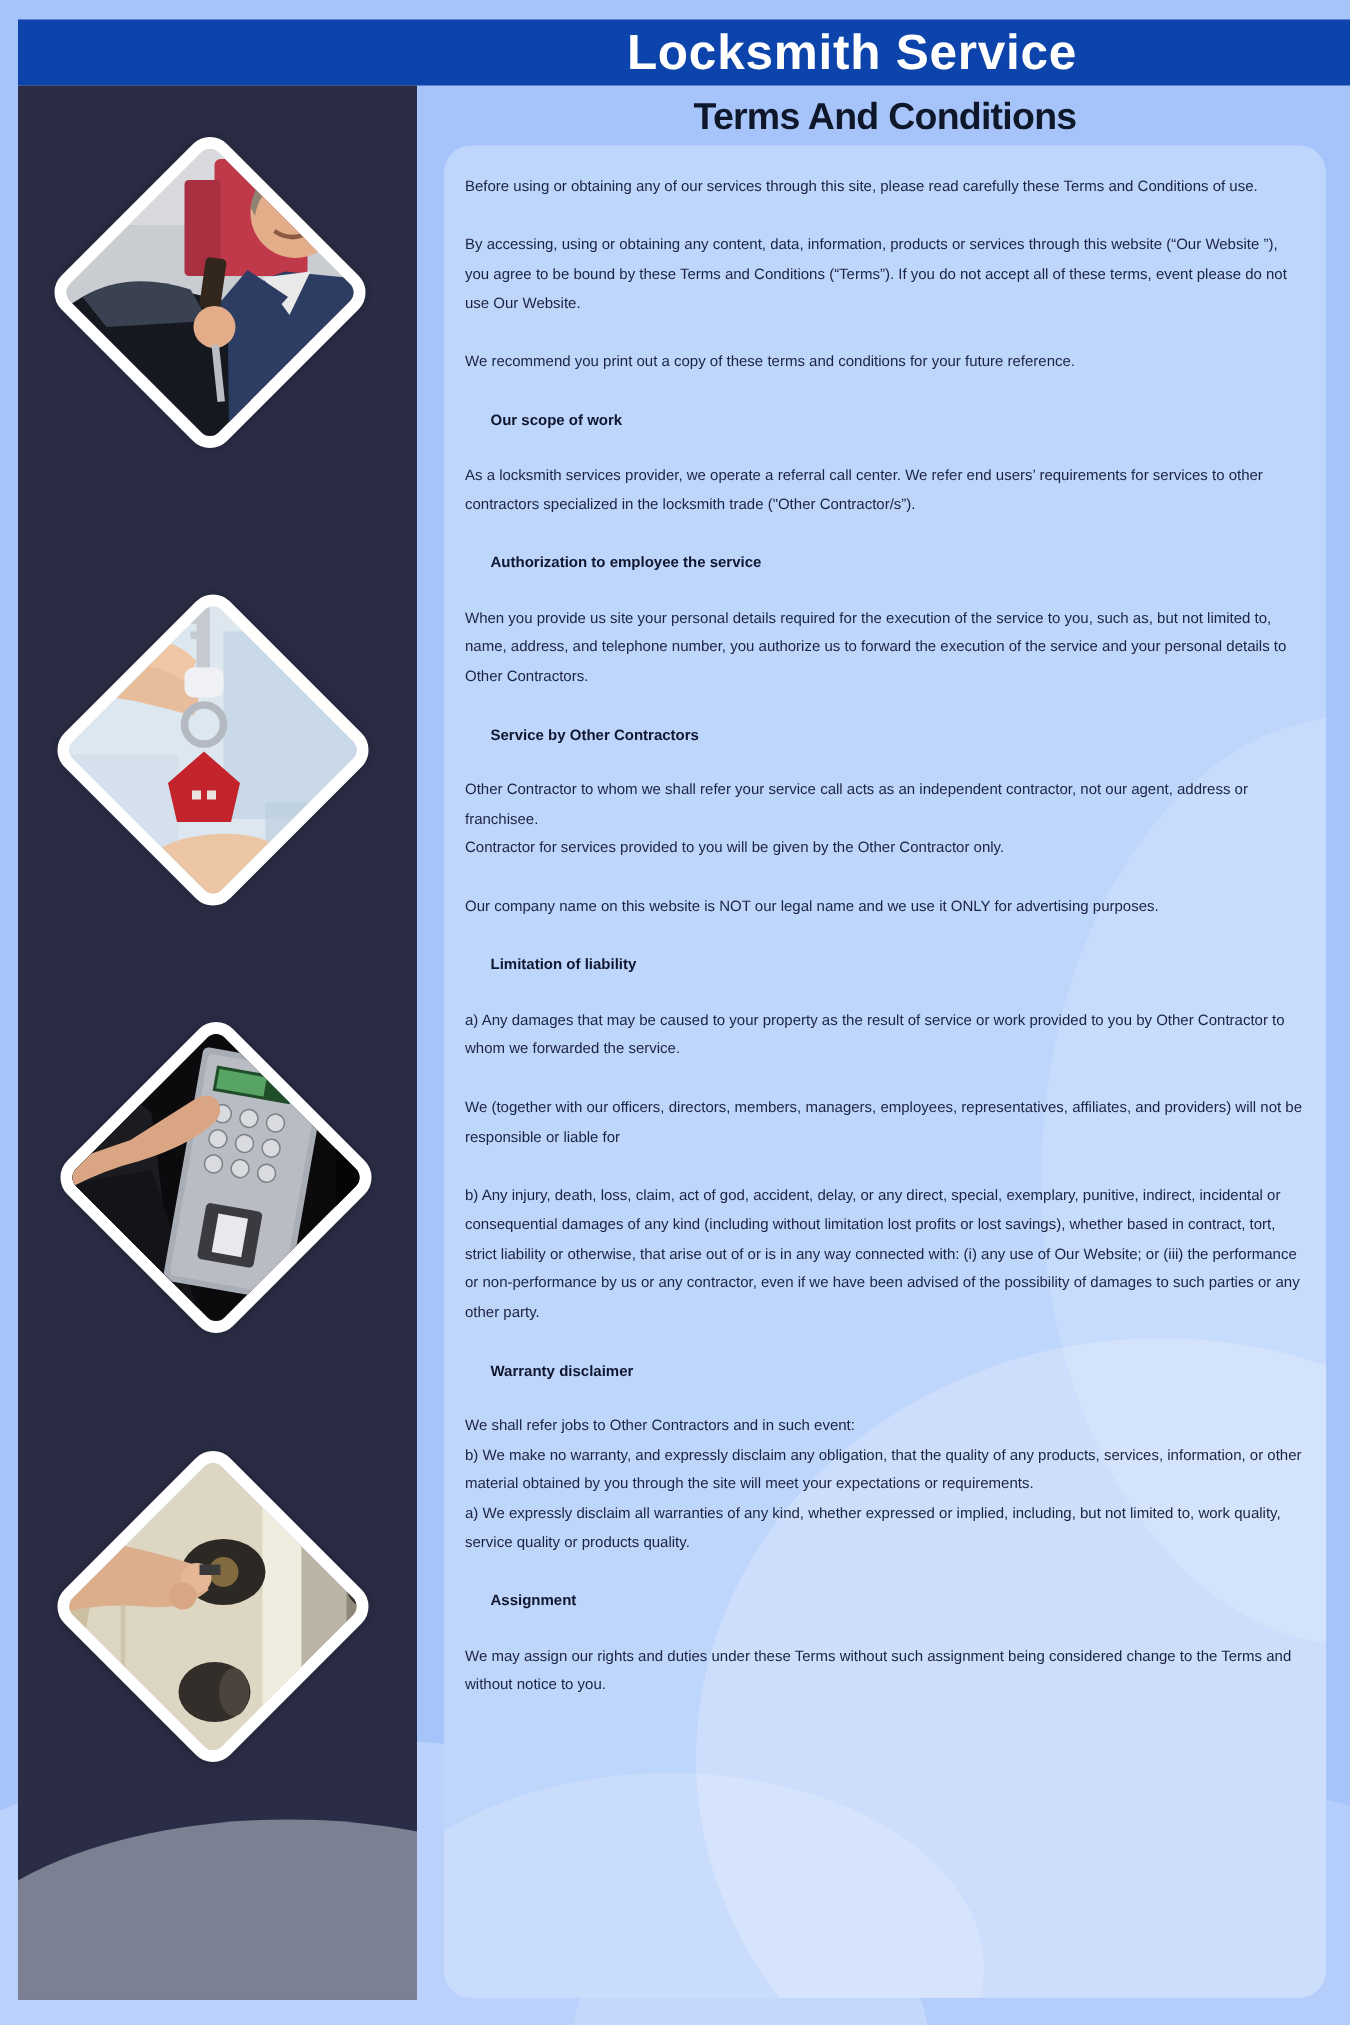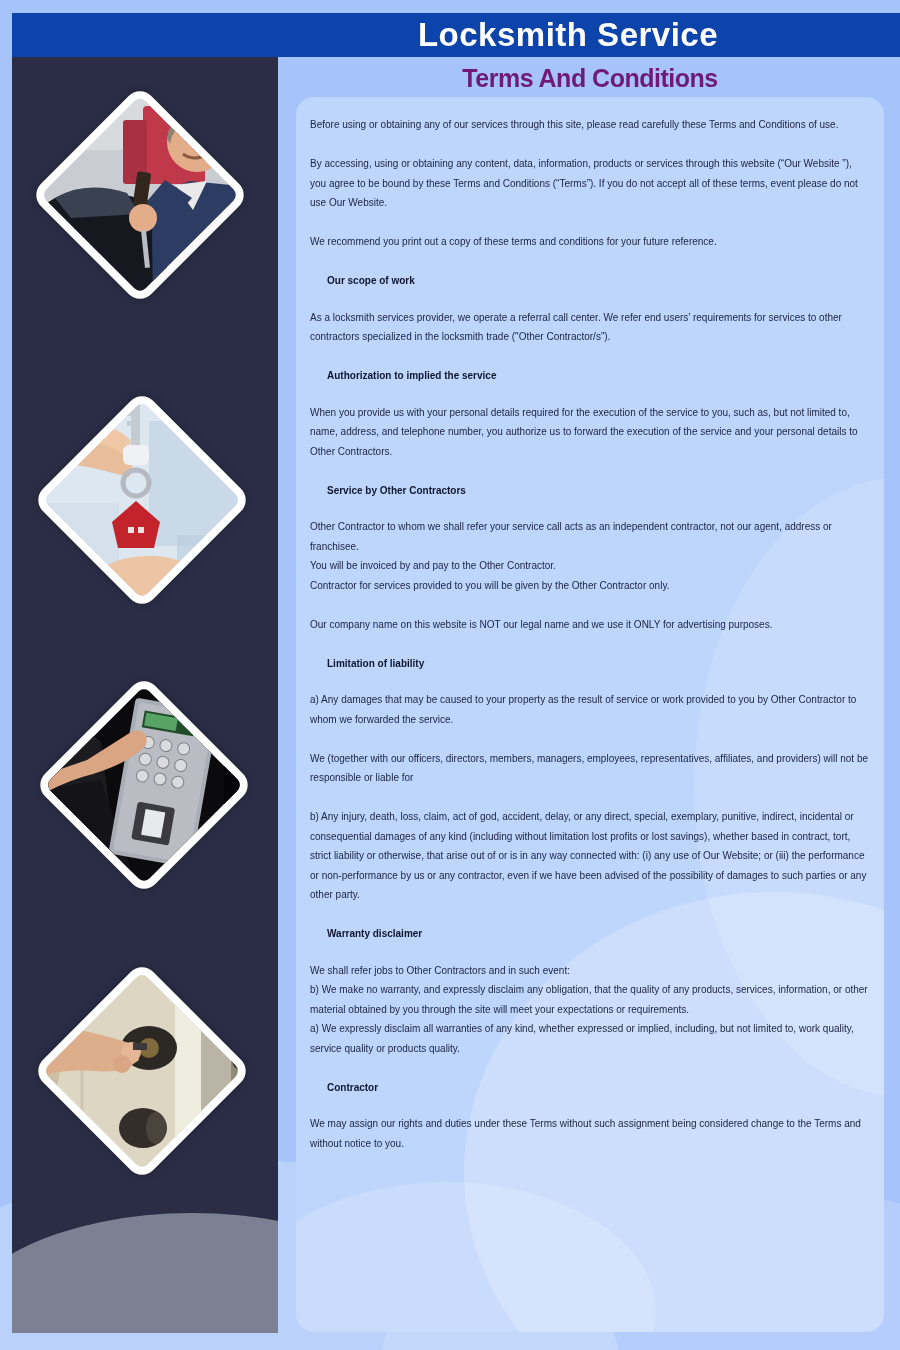--- a/index.html
+++ b/index.html
@@ -9,21 +9,21 @@
   .page-swirl{position:absolute;border-radius:50%;background:rgba(255,255,255,0.22);}
   .page-swirl.s1{width:760px;height:420px;left:-140px;top:1160px;}
   .page-swirl.s2{width:700px;height:380px;left:380px;top:1180px;background:rgba(255,255,255,0.16);}
 
   
   .header-bar{position:absolute;left:12px;top:13px;right:0;height:44px;background:#0d44ab;}
   .header-bar h1{margin:0;position:absolute;left:224px;right:0;top:0;height:44px;line-height:44px;
         text-align:center;color:#ffffff;font-size:33px;font-weight:bold;
         font-family:"Liberation Sans",sans-serif;letter-spacing:0.5px;}
   .subtitle{position:absolute;left:296px;width:588px;top:61px;height:34px;line-height:34px;
-        text-align:center;color:#701a75;font-size:25px;font-weight:800;letter-spacing:-0.5px;
+        text-align:center;color:#0f172a;font-size:25px;font-weight:800;letter-spacing:-0.5px;
         font-family:"Liberation Sans",sans-serif;}
 
   
   .sidebar{position:absolute;left:12px;top:57px;width:266px;height:1276px;background:#2a2d45;overflow:hidden;}
   .gray-blob{position:absolute;left:-60px;bottom:-120px;width:480px;height:240px;background:#7b8093;border-radius:50%;}
 
   .diamond{position:absolute;width:140px;height:140px;border:8px solid #ffffff;border-radius:16px;
         transform:rotate(45deg);overflow:hidden;background:#cfd3d8;
         box-shadow:0 0 10px rgba(0,0,0,0.25);}
   .diamond-inner{position:absolute;left:50%;top:50%;width:230px;height:230px;margin:-115px 0 0 -115px;
@@ -173,31 +173,30 @@
         <div class="block-p">
           <div>We recommend you print out a copy of these terms and conditions for your future reference.</div>
         </div>
         <div class="block-h">
           <div>Our scope of work</div>
         </div>
         <div class="block-p">
           <div>As a locksmith services provider, we operate a referral call center. We refer end users’ requirements for services to other contractors specialized in the locksmith trade ("Other Contractor/s”).</div>
         </div>
         <div class="block-h">
-          <div>Authorization to implied the service</div>
-        </div>
-        <div class="block-p">
-          <div>When you provide us with your personal details required for the execution of the service to you, such as, but not limited to, name, address, and telephone number, you authorize us to forward the execution of the service and your personal details to Other Contractors.</div>
+          <div>Authorization to employee the service</div>
+        </div>
+        <div class="block-p">
+          <div>When you provide us site your personal details required for the execution of the service to you, such as, but not limited to, name, address, and telephone number, you authorize us to forward the execution of the service and your personal details to Other Contractors.</div>
         </div>
         <div class="block-h">
           <div>Service by Other Contractors</div>
         </div>
         <div class="block-p">
           <div>Other Contractor to whom we shall refer your service call acts as an independent contractor, not our agent, address or franchisee.</div>
-          <div>You will be invoiced by and pay to the Other Contractor.</div>
           <div>Contractor for services provided to you will be given by the Other Contractor only.</div>
         </div>
         <div class="block-p">
           <div>Our company name on this website is NOT our legal name and we use it ONLY for advertising purposes.</div>
         </div>
         <div class="block-h">
           <div>Limitation of liability</div>
         </div>
         <div class="block-p">
           <div>a) Any damages that may be caused to your property as the result of service or work provided to you by Other Contractor to whom we forwarded the service.</div>
@@ -210,21 +209,21 @@
         </div>
         <div class="block-h">
           <div>Warranty disclaimer</div>
         </div>
         <div class="block-p">
           <div>We shall refer jobs to Other Contractors and in such event:</div>
           <div>b) We make no warranty, and expressly disclaim any obligation, that the quality of any products, services, information, or other material obtained by you through the site will meet your expectations or requirements.</div>
           <div>a) We expressly disclaim all warranties of any kind, whether expressed or implied, including, but not limited to, work quality, service quality or products quality.</div>
         </div>
         <div class="block-h">
-          <div>Contractor</div>
+          <div>Assignment</div>
         </div>
         <div class="block-p">
           <div>We may assign our rights and duties under these Terms without such assignment being considered change to the Terms and without notice to you.</div>
         </div>
       </div>
   </main>
 
 </div>
 
 </body></html>

